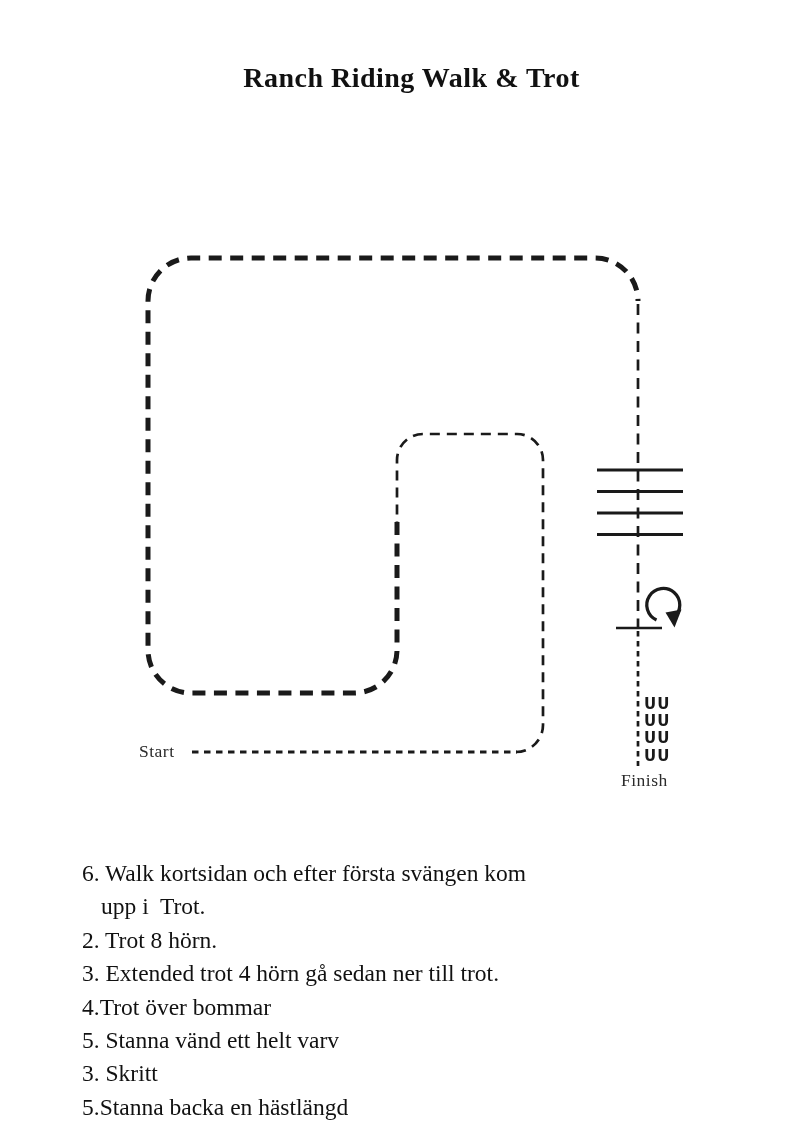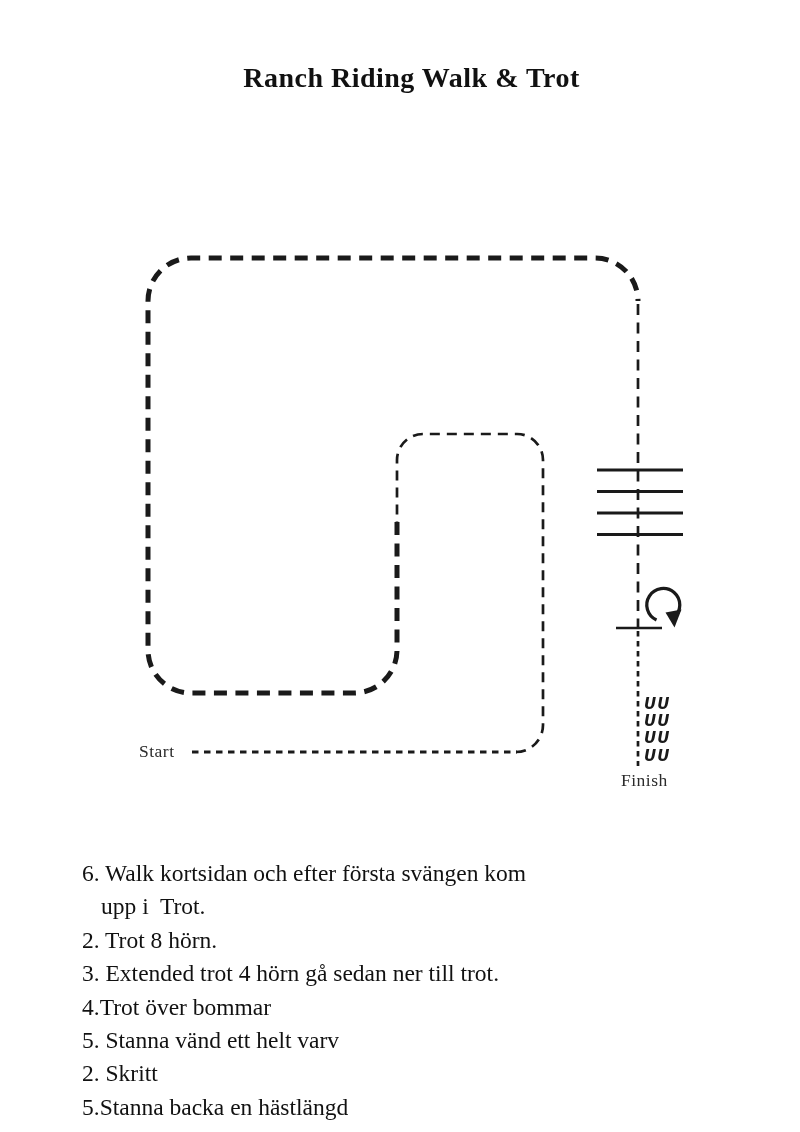--- a/index.html
+++ b/index.html
@@ -14,21 +14,21 @@
   }
   .diagram-svg{position:absolute;top:0;left:0;}
   .path-label{
     position:absolute;font-size:17.5px;color:#2b2b2b;letter-spacing:.5px;
   }
   .start-label{left:139px;top:741px;}
   .finish-label{left:621px;top:770px;}
   .backup-marks{
     position:absolute;left:644px;top:696px;
     font-family:"DejaVu Sans", sans-serif;font-weight:700;font-size:15px;
-    line-height:17.2px;letter-spacing:1px;color:#1a1a1a;font-style:italic;
+    line-height:17.2px;letter-spacing:1px;color:#1a1a1a;
   }
   .backup-marks div{height:17.2px;}
   .instructions{
     position:absolute;left:82px;top:857px;width:640px;
     font-size:23.5px;line-height:33.4px;
   }
   .instr-line{white-space:pre-wrap;}
   .instr-line.cont{padding-left:19px;}
 </style>
 </head>
@@ -76,15 +76,15 @@
 
 <div class="path-label finish-label">Finish</div>
 
 <div class="instructions">
   <div class="instr-line">6. Walk kortsidan och efter första svängen kom</div>
   <div class="instr-line cont">upp i  Trot.</div>
   <div class="instr-line">2. Trot 8 hörn.</div>
   <div class="instr-line">3. Extended trot 4 hörn gå sedan ner till trot.</div>
   <div class="instr-line">4.Trot över bommar</div>
   <div class="instr-line">5. Stanna vänd ett helt varv</div>
-  <div class="instr-line">2. Skritt</div>
+  <div class="instr-line">3. Skritt</div>
   <div class="instr-line">5.Stanna backa en hästlängd</div>
 </div>
 
 </body></html>

